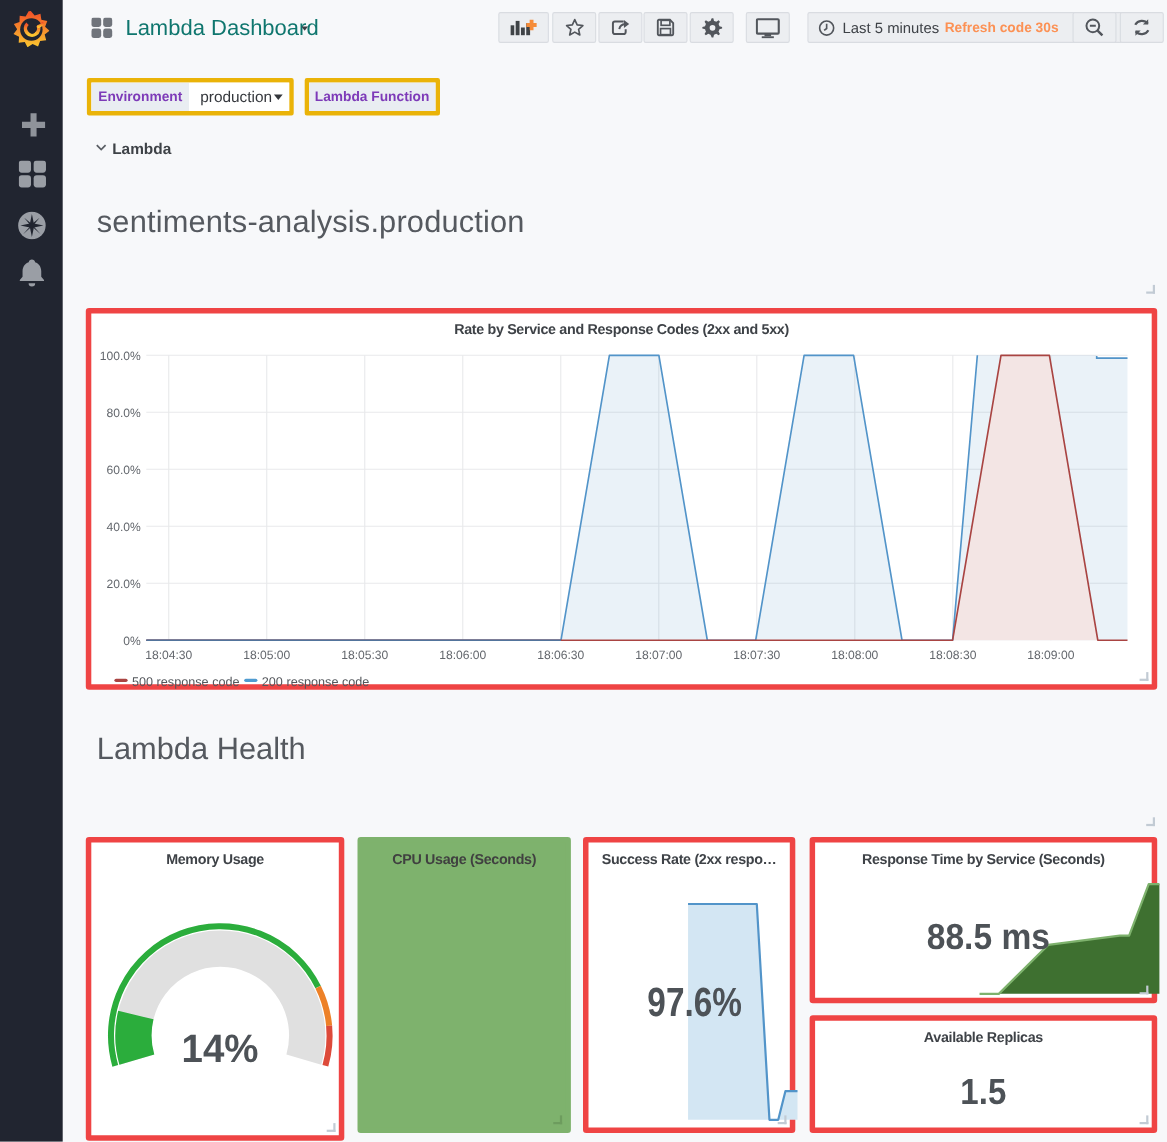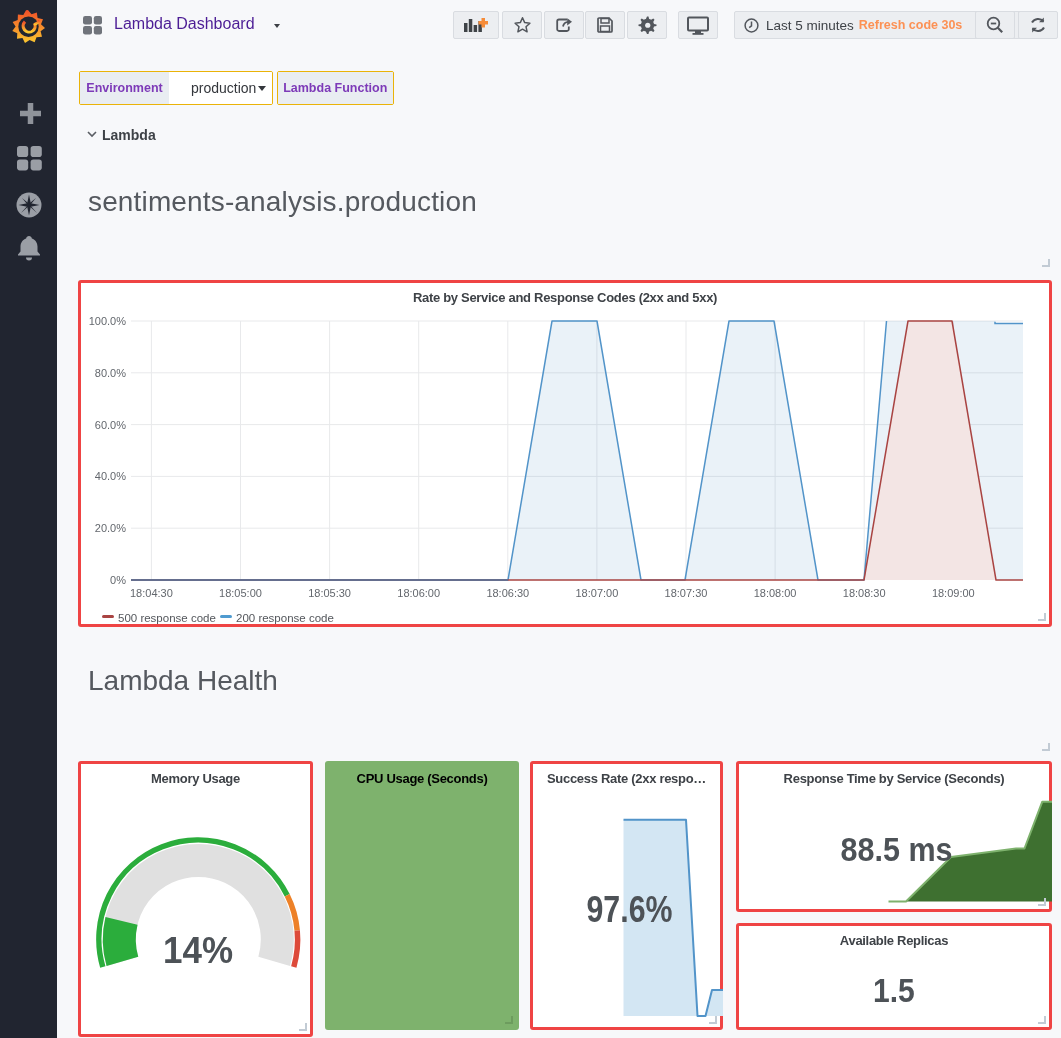--- a/index.html
+++ b/index.html
@@ -4,29 +4,29 @@
 <style>
   * { margin:0; padding:0; box-sizing:border-box; }
   html,body { width:1061px; height:1038px; overflow:hidden; background:#f7f8fa;
     font-family:"Liberation Sans", sans-serif; position:relative; }
   .abs { position:absolute; }
   
   #sidebar { position:absolute; left:0; top:0; width:57px; height:1038px; background:#212530; }
   
   .btn { position:absolute; top:11px; height:28px; background:#eceef1;
     border:1px solid #d9dce1; border-radius:2px; display:flex; align-items:center; justify-content:center; }
-  .chip { position:absolute; top:71px; height:34px; border:1px solid #eab308; border-radius:2px;
+  .chip { position:absolute; top:71px; height:34px; border:4px solid #eab308; border-radius:2px;
     background:#fff; display:flex; align-items:stretch; overflow:hidden; }
   .chip .lbl { background:#e9edf2; color:#7d3ab8; font-size:12.5px; font-weight:bold;
     display:flex; align-items:center; justify-content:center; flex:none; }
   .chip .val { color:#34373c; font-size:14px; display:flex; align-items:center; flex:none; white-space:nowrap;
-    justify-content:space-between; padding:0 8px 0 10px; background:#fff;margin-left:12px; }
+    justify-content:space-between; padding:0 8px 0 10px; background:#fff; }
   .caret { display:inline-block; width:0; height:0; border-left:4px solid transparent;
     border-right:4px solid transparent; border-top:5px solid #34373c; margin-left:2px; }
-  .panel { position:absolute; background:#fff; border:3px solid #ef4444; border-radius:3px; }
+  .panel { position:absolute; background:#fff; border:5px solid #ef4444; border-radius:3px; }
   .ptitle { position:absolute; left:0; right:0; top:7px; text-align:center;
     font-size:13px; font-weight:bold; color:#3e4247; letter-spacing:-0.3px; }
   .handle { position:absolute; width:8px; height:8px; border-right:2px solid #c2cbd4; border-bottom:2px solid #c2cbd4; }
   .bigval { position:absolute; left:0; right:0; text-align:center; font-weight:bold; color:#4d5257; }
 </style>
 </head>
 <body>
 <div id="sidebar">
 
   <svg style="position:absolute; left:11px; top:9px;" width="34" height="34" viewBox="0 0 34 34">
@@ -71,21 +71,21 @@
 </div>
 
 <svg class="abs" style="left:83px; top:16px;" width="20" height="19" viewBox="0 0 20 19">
   <g fill="#70747b">
     <rect x="0" y="0" width="9" height="8.5" rx="2.2"></rect>
     <rect x="10.8" y="0" width="8.2" height="8.5" rx="2.2"></rect>
     <rect x="0" y="10" width="9" height="8.5" rx="2.2"></rect>
     <rect x="10.8" y="10" width="8.2" height="8.5" rx="2.2"></rect>
   </g>
 </svg>
-<div class="abs" style="left:114px; top:15px; font-size:16px; color:#4c1d95;">Lambda Dashboard</div>
+<div class="abs" style="left:114px; top:15px; font-size:20px; color:#0f766e;">Lambda Dashboard</div>
 <div class="abs" style="left:274px; top:24px; width:0; height:0; border-left:3.5px solid transparent; border-right:3.5px solid transparent; border-top:4.5px solid #3c3f45;"></div>
 
 <div class="btn" style="left:453px; width:46px;" id="b-add">
   <svg width="24" height="18" viewBox="0 0 24 18">
     <g fill="#3f4347">
       <rect x="0" y="7" width="3.5" height="9"></rect>
       <rect x="4.8" y="3" width="3.5" height="13"></rect>
       <rect x="9.6" y="9" width="3.5" height="7"></rect>
       <rect x="14.4" y="5" width="3.5" height="11"></rect>
     </g>
@@ -242,21 +242,21 @@
     <path d="M 21.8 202.9 A 99.3 99.3 0 0 1 206.2 131.3" fill="none" stroke="#2bad3c" stroke-width="5.5"></path>
     <path d="M 206.2 131.3 A 99.3 99.3 0 0 1 216.2 166.5" fill="none" stroke="#ed8128" stroke-width="5.5"></path>
     <path d="M 216.2 166.5 A 99.3 99.3 0 0 1 212.8 202.9" fill="none" stroke="#dd4a3a" stroke-width="5.5"></path>
     <path d="M 41.4 197.3 A 79 79 0 1 1 193.2 197.3" fill="none" stroke="#e0e0e0" stroke-width="33"></path>
     <path d="M 41.4 197.3 A 79 79 0 0 1 40.5 156.8" fill="none" stroke="#2bad3c" stroke-width="33"></path>
     <text x="117" y="199" font-size="36" font-weight="bold" fill="#4d5257" text-anchor="middle" textLength="70" lengthAdjust="spacingAndGlyphs">14%</text>
   </svg>
   <div class="handle" style="right:3px; bottom:3px;"></div>
 </div>
 <div class="panel" style="left:325px; top:761px; width:194px; height:269px; background:#7eb26d; border-color:#7eb26d;" id="p-cpu">
-  <div class="ptitle" style="color:#000000;">CPU Usage (Seconds)</div>
+  <div class="ptitle" style="color:#404040;">CPU Usage (Seconds)</div>
   <div class="handle" style="right:3px; bottom:3px; border-color:#6d9c5e;"></div>
 </div>
 <div class="panel" style="left:530px; top:761px; width:193px; height:269px;" id="p-succ">
   <div class="ptitle">Success Rate (2xx respo…</div>
   <svg width="191" height="267" viewBox="0 0 191 267" style="position:absolute; left:0; top:0;">
     <path d="M90.5 252 L90.5 55.8 L153 55.8 L164.5 252 L172.5 252 L179 226 L190 226 L190 252 Z" fill="#d3e6f3"></path>
     <path d="M90.5 55.8 L153 55.8 L164.5 252 L172.5 252 L179 226 L190 226" fill="none" stroke="#5294c9" stroke-width="2" stroke-linejoin="round"></path>
     <text x="96.5" y="158" font-size="37" font-weight="bold" fill="#4d5257" text-anchor="middle" textLength="86" lengthAdjust="spacingAndGlyphs">97.6%</text>
   </svg>
   <div class="handle" style="right:3px; bottom:3px;"></div>

